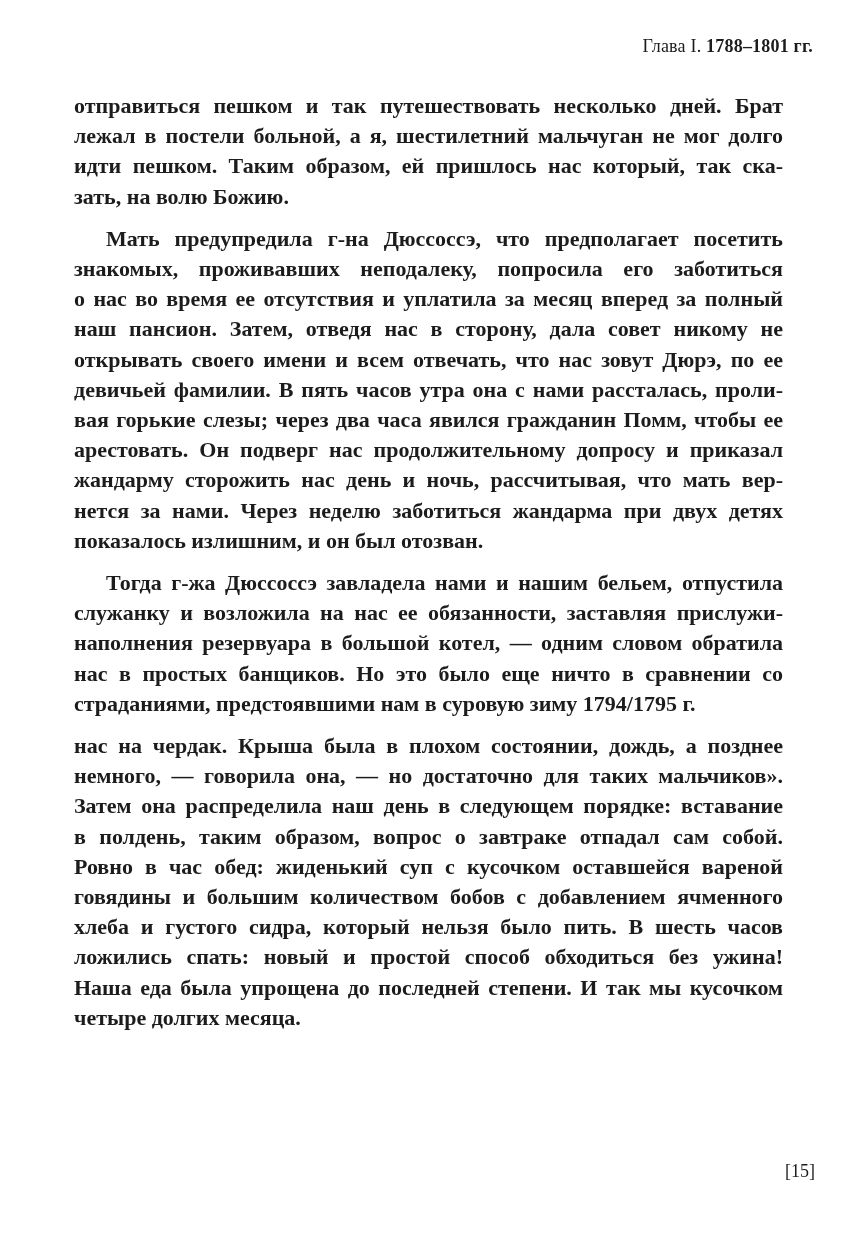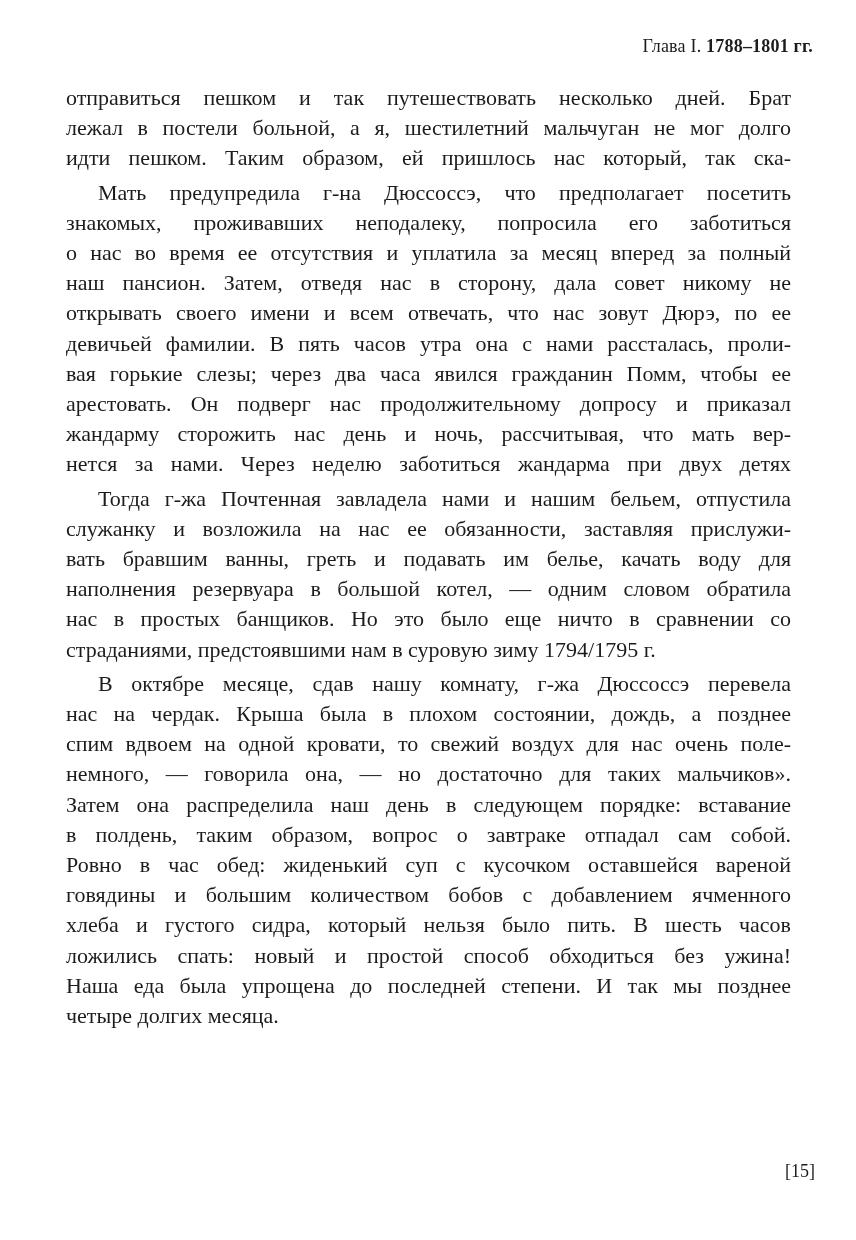--- a/index.html
+++ b/index.html
@@ -29,21 +29,22 @@
   }
   .page-text {
     position: absolute;
     top: 79px;
     left: 62px;
     width: 733px;
     font-size: 22px;
     line-height: 30.2px;
   }
   .paragraph {
-    margin: 4px;
+    margin: 12px;
+    font-weight: bold;
   }
   .line {
     text-align: justify;
     text-align-last: justify;
   }
   .line.last {
     text-align-last: left;
   }
   .line.indent {
     text-indent: 32px;
@@ -62,50 +63,49 @@
   <span>Глава I.</span>
   <span> </span>
   <span class="years">1788–1801 гг.</span>
 </div>
 
 <div class="page-text">
     <div class="paragraph">
       <div class="line">отправиться пешком и так путешествовать несколько дней. Брат</div>
       <div class="line">лежал в постели больной, а я, шестилетний мальчуган не мог долго</div>
       <div class="line">идти пешком. Таким образом, ей пришлось нас который, так ска-</div>
+      <div class="line last">зать, на волю Божию.</div>
     </div>
     <div class="paragraph">
       <div class="line indent">Мать предупредила г-на Дюссоссэ, что предполагает посетить</div>
       <div class="line">знакомых, проживавших неподалеку, попросила его заботиться</div>
       <div class="line">о нас во время ее отсутствия и уплатила за месяц вперед за полный</div>
       <div class="line">наш пансион. Затем, отведя нас в сторону, дала совет никому не</div>
       <div class="line">открывать своего имени и всем отвечать, что нас зовут Дюрэ, по ее</div>
       <div class="line">девичьей фамилии. В пять часов утра она с нами рассталась, проли-</div>
       <div class="line">вая горькие слезы; через два часа явился гражданин Помм, чтобы ее</div>
       <div class="line">арестовать. Он подверг нас продолжительному допросу и приказал</div>
       <div class="line">жандарму сторожить нас день и ночь, рассчитывая, что мать вер-</div>
       <div class="line">нется за нами. Через неделю заботиться жандарма при двух детях</div>
+      <div class="line last">показалось излишним, и он был отозван.</div>
     </div>
     <div class="paragraph">
-      <div class="line indent">Тогда г-жа Почтенная завладела нами и нашим бельем, отпустила</div>
+      <div class="line indent">Тогда г-жа Дюссоссэ завладела нами и нашим бельем, отпустила</div>
       <div class="line">служанку и возложила на нас ее обязанности, заставляя прислужи-</div>
-      <div class="line">вать бравшим ванны, греть и подавать им белье, качать воду для</div>
       <div class="line">наполнения резервуара в большой котел, — одним словом обратила</div>
       <div class="line">нас в простых банщиков. Но это было еще ничто в сравнении со</div>
       <div class="line last">страданиями, предстоявшими нам в суровую зиму 1794/1795 г.</div>
     </div>
     <div class="paragraph">
-      <div class="line indent">В октябре месяце, сдав нашу комнату, г-жа Дюссоссэ перевела</div>
       <div class="line">нас на чердак. Крыша была в плохом состоянии, дождь, а позднее</div>
-      <div class="line">спим вдвоем на одной кровати, то свежий воздух для нас очень поле-</div>
       <div class="line">немного, — говорила она, — но достаточно для таких мальчиков».</div>
       <div class="line">Затем она распределила наш день в следующем порядке: вставание</div>
       <div class="line">в полдень, таким образом, вопрос о завтраке отпадал сам собой.</div>
       <div class="line">Ровно в час обед: жиденький суп с кусочком оставшейся вареной</div>
       <div class="line">говядины и большим количеством бобов с добавлением ячменного</div>
       <div class="line">хлеба и густого сидра, который нельзя было пить. В шесть часов</div>
       <div class="line">ложились спать: новый и простой способ обходиться без ужина!</div>
-      <div class="line">Наша еда была упрощена до последней степени. И так мы позднее</div>
+      <div class="line">Наша еда была упрощена до последней степени. И так мы кусочком</div>
       <div class="line last">четыре долгих месяца.</div>
     </div>
   </div>
 
 <div class="page-number">[15]</div>
 
 </body></html>

